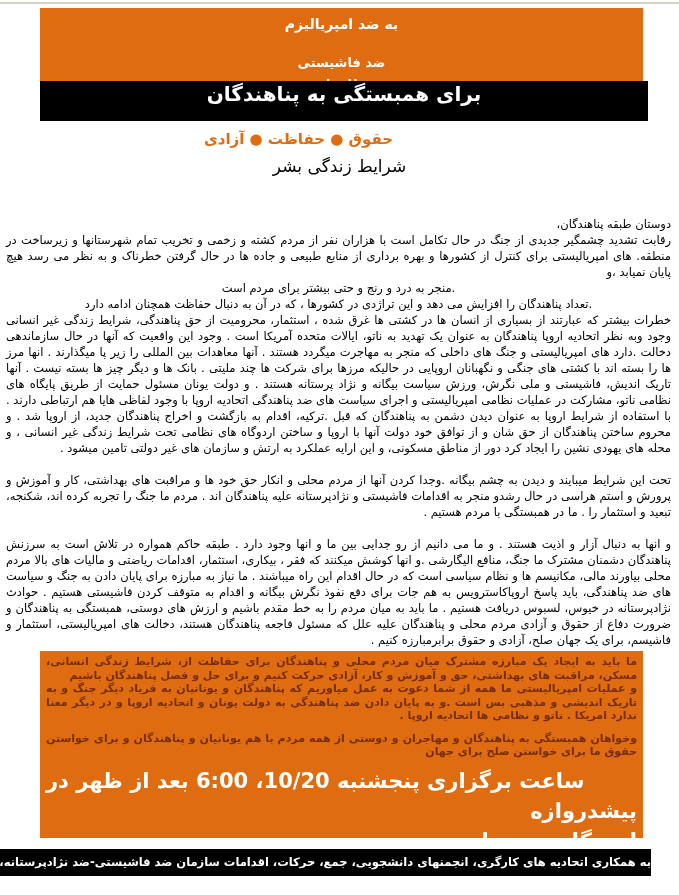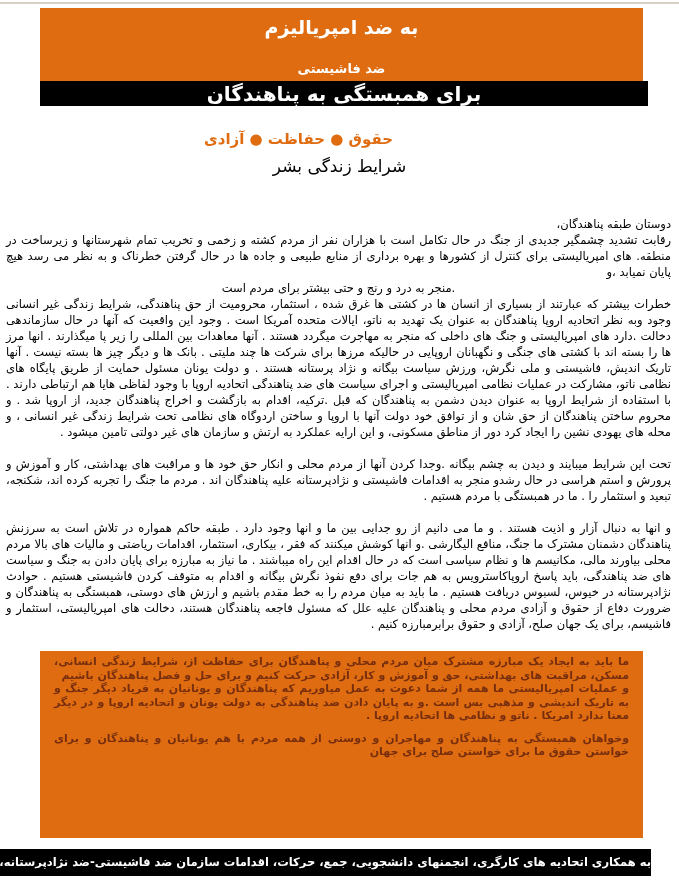--- a/index.html
+++ b/index.html
@@ -14,25 +14,25 @@
     color: #000000;
   }
   .top-rule {
     position: absolute; top: 2px; left: 0; width: 679px; height: 2px;
     background: #d6d0c6;
   }
   .banner {
     position: absolute; top: 8px; left: 40px; width: 603px; height: 73px;
     background: #df6c10; color: #ffffff; text-align: center; font-weight: bold;
   }
-  .banner-l1 { font-size: 19px; padding-top: 8px; }
+  .banner-l1 { font-size: 14px; padding-top: 8px; }
   .banner-l2 { font-size: 13px; margin-top: 23px; }
   .banner-l3 { font-size: 13px; margin-top: 7px; }
   .solidarity-bar {
-    position: absolute; top: 81px; left: 40px; width: 608px; height: 25px;
+    position: absolute; top: 81px; left: 40px; width: 608px; height: 40px;
     background: #000000; color: #ffffff; font-size: 20px; font-weight: bold;
     text-align: center; line-height: 27px; white-space: nowrap; overflow: hidden;
   }
   .slogan {
     position: absolute; top: 130px; left: 0; width: 597px;
     text-align: center; color: #df6c10; font-weight: bold; font-size: 15px;
   }
   .subtitle {
     position: absolute; top: 156px; left: 0; width: 679px;
     text-align: center; color: #000000; font-weight: normal; font-size: 17px;
@@ -44,21 +44,21 @@
   .body p { margin: 0; }
   .greeting { text-align: right; }
   .para { margin-bottom: 0; }
   .para + .para { margin-top: 16px; }
   .note { text-align: center; text-align-last: center; }
   .gap-after { margin-bottom: 16px; }
   .highlight {
     position: absolute; top: 651px; left: 40px; width: 603px; height: 187px;
     background: #df6c10; color: #772e0e; font-weight: bold;
     font-size: 11px; line-height: 13.5px; text-align: justify; text-align-last: right;
-    padding: 4px 14px; box-sizing: border-box; overflow: hidden;
+    padding: 4px 6px; box-sizing: border-box; overflow: hidden;
   }
   .highlight p { margin: 0; }
   .hl-gap { margin-top: 9px !important; }
   .event {
     margin-top: 7px; color: #ffffff; font-size: 21px; line-height: 30px;
     font-weight: 600; text-align: left; direction: rtl;
   }
   .event div { text-align: left; }
   .credits-bar {
     position: absolute; top: 849px; left: 0; width: 651px; height: 27px;
@@ -81,27 +81,32 @@
 
   <div class="solidarity-bar">برای همبستگی به پناهندگان</div>
 
   <div class="slogan">حقوق ● حفاظت ● آزادی</div>
   <div class="subtitle">شرایط زندگی بشر</div>
 
   <main class="body">
     <p class="greeting">دوستان طبقه پناهندگان،</p>
     <p class="para">رقابت تشدید چشمگیر جدیدی از جنگ در حال تکامل است با هزاران نفر از مردم کشته و زخمی و تخریب تمام شهرستانها و زیرساخت در منطقه. های امپریالیستی برای کنترل از کشورها و بهره برداری از منابع طبیعی و جاده ها در حال گرفتن خطرناک و به نظر می رسد هیچ پایان نمیابد ،و</p>
     <p class="note">.منجر به درد و رنج و حتی بیشتر برای مردم است</p>
+    <p class="note gap-after">.تعداد پناهندگان را افزایش می دهد و این تراژدی در کشورها ، که در آن به دنبال حفاظت همچنان ادامه دارد</p>
     <p class="para">خطرات بیشتر که عبارتند از بسیاری از انسان ها در کشتی ها غرق شده ، استثمار، محرومیت از حق پناهندگی، شرایط زندگی غیر انسانی وجود وبه نظر اتحادیه اروپا پناهندگان به عنوان یک تهدید به ناتو، ایالات متحده آمریکا است . وجود این واقعیت که آنها در حال سازماندهی دخالت .دارد های امپریالیستی و جنگ های داخلی که منجر به مهاجرت میگردد هستند . آنها معاهدات بین المللی را زیر پا میگذارند . انها مرز ها را بسته اند با کشتی های جنگی و نگهبانان اروپایی در حالیکه مرزها برای شرکت ها چند ملیتی . بانک ها و دیگر چیز ها بسته نیست . آنها تاریک اندیش، فاشیستی و ملی نگرش، ورزش سیاست بیگانه و نژاد پرستانه هستند . و دولت یونان مسئول حمایت از طریق پایگاه های نظامی ناتو، مشارکت در عملیات نظامی امپریالیستی و اجرای سیاست های ضد پناهندگی اتحادیه اروپا با وجود لفاظی هایا هم ارتباطی دارند . با استفاده از شرایط اروپا به عنوان دیدن دشمن به پناهندگان که قبل .ترکیه، اقدام به بازگشت و اخراج پناهندگان جدید، از اروپا شد . و محروم ساختن پناهندگان از حق شان و از توافق خود دولت آنها با اروپا و ساختن اردوگاه های نظامی تحت شرایط زندگی غیر انسانی ، و محله های یهودی نشین را ایجاد کرد دور از مناطق مسکونی، و این ارایه عملکرد به ارتش و سازمان های غیر دولتی تامین میشود .</p>
     <p class="para">تحت این شرایط میبایند و دیدن به چشم بیگانه .وجدا کردن آنها از مردم محلی و انکار حق خود ها و مراقبت های بهداشتی، کار و آموزش و پرورش و استم هراسی در حال رشدو منجر به اقدامات فاشیستی و نژادپرستانه علیه پناهندگان اند . مردم ما جنگ را تجربه کرده اند، شکنجه، تبعید و استثمار را . ما در همبستگی با مردم هستیم .</p>
     <p class="para">و انها به دنبال آزار و اذیت هستند . و ما می دانیم از رو جدایی بین ما و انها وجود دارد . طبقه حاکم همواره در تلاش است به سرزنش پناهندگان دشمنان مشترک ما جنگ، منافع الیگارشی .و انها کوشش میکنند که فقر ، بیکاری، استثمار، اقدامات ریاضتی و مالیات های بالا مردم محلی بیاورند مالی، مکانیسم ها و نظام سیاسی است که در حال اقدام این راه میباشند . ما نیاز به مبارزه برای پایان دادن به جنگ و سیاست های ضد پناهندگی، باید پاسخ اروپاکاسترویس به هم جات برای دفع نفوذ نگرش بیگانه و اقدام به متوقف کردن فاشیستی هستیم . حوادث نژادپرستانه در خیوس، لسبوس دریافت هستیم . ما باید به میان مردم را به خط مقدم باشیم و ارزش های دوستی، همبستگی به پناهندگان و ضرورت دفاع از حقوق و آزادی مردم محلی و پناهندگان علیه علل که مسئول فاجعه پناهندگان هستند، دخالت های امپریالیستی، استثمار و فاشیسم، برای یک جهان صلح، آزادی و حقوق برابرمبارزه کنیم .</p>
   </main>
 
   <section class="highlight">
     <p class="hl-p">ما باید به ایجاد یک مبارزه مشترک میان مردم محلی و پناهندگان برای حفاظت از، شرایط زندگی انسانی، مسکن، مراقبت های بهداشتی، حق و آموزش و کار، آزادی حرکت کنیم و برای حل و فصل پناهندگان باشیم</p>
     <p class="hl-p">و عملیات امپریالیستی ما همه از شما دعوت به عمل میاوریم که پناهندگان و یونانیان به فریاد دیگر جنگ و به تاریک اندیشی و مذهبی بس است .و به پایان دادن ضد پناهندگی به دولت یونان و اتحادیه اروپا و در دیگر معنا ندارد امریکا . ناتو و نظامی ها اتحادیه اروپا .</p>
     <p class="hl-p hl-gap">وخواهان همبستگی به پناهندگان و مهاجران و دوستی از همه مردم با هم یونانیان و پناهندگان و برای خواستن حقوق ما برای خواستن صلح برای جهان</p>
+    <div class="event">
+      <div>ساعت برگزاری پنجشنبه 10/20، 6:00 بعد از ظهر در پیشدروازه</div>
+      <div>ایستگاه مترو پانی پستینیو</div>
+    </div>
 
   </section>
 
   <footer class="credits-bar">به همکاری اتحادیه های کارگری، انجمنهای دانشجویی، جمع، حرکات، اقدامات سازمان ضد فاشیستی-ضد نژادپرستانه، هماهنگی .</footer>
 
 </div>
 
 </body></html>

